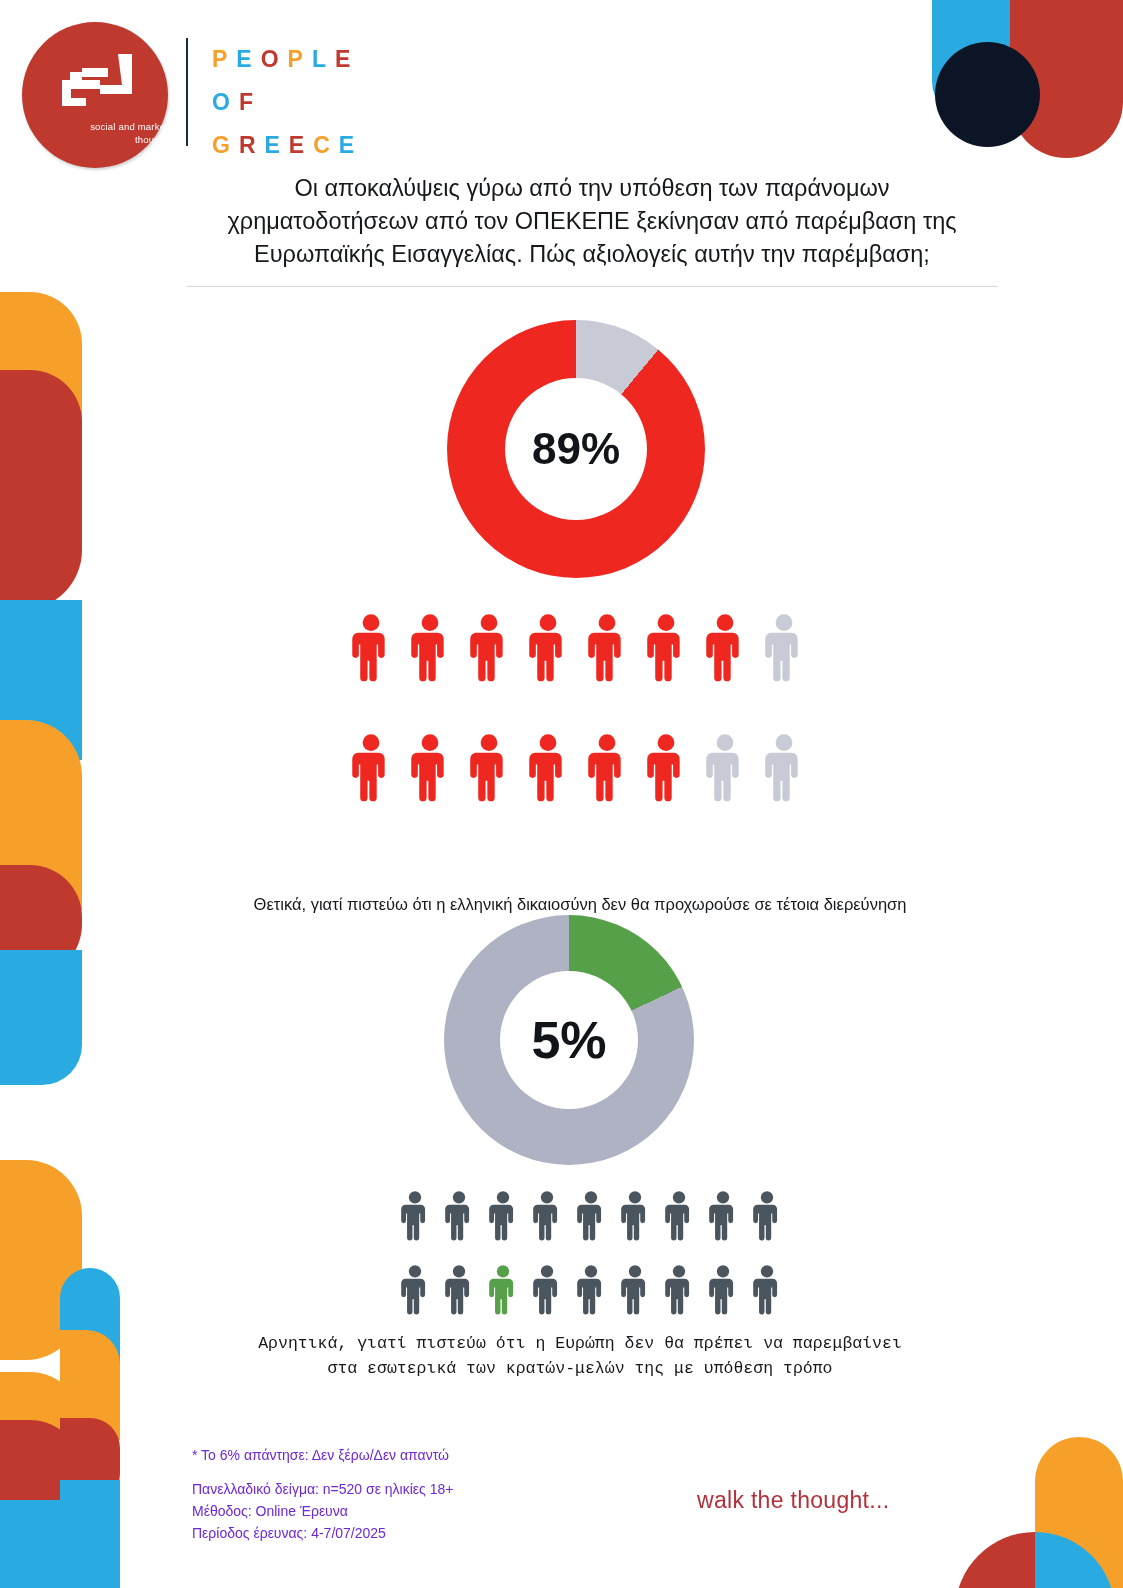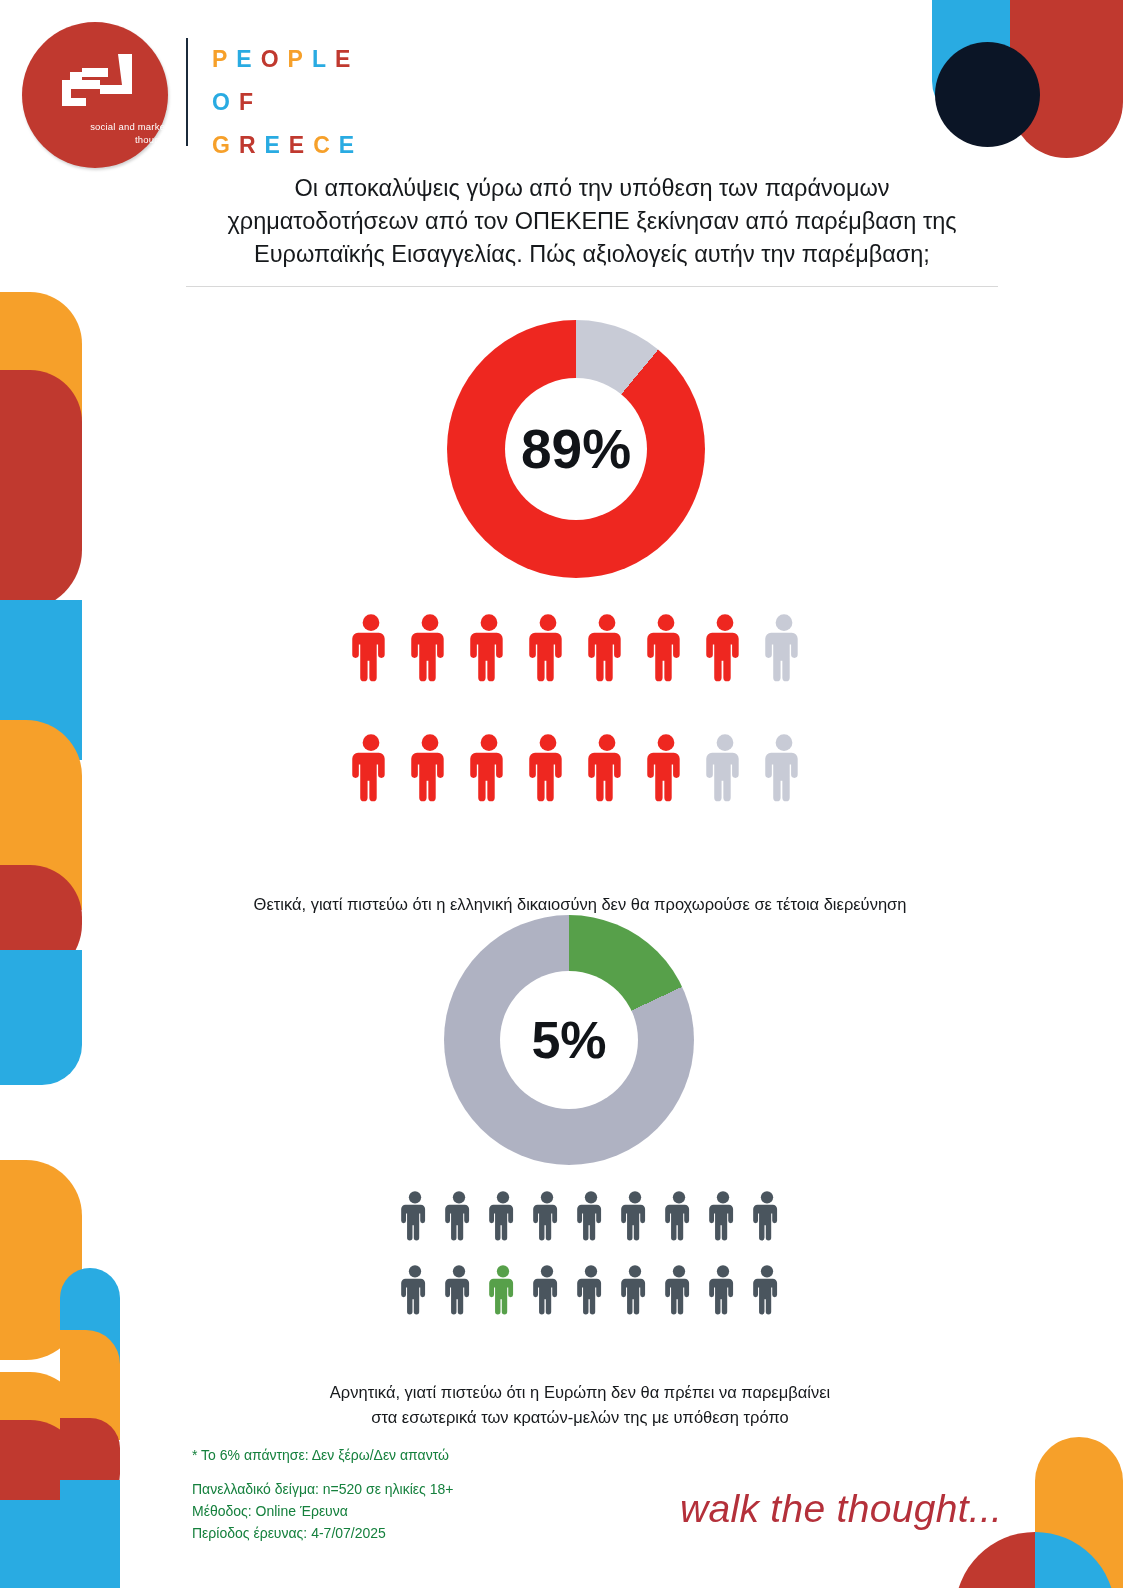--- a/index.html
+++ b/index.html
@@ -95,47 +95,47 @@
 
   
   .donut { position: absolute; border-radius: 50%; }
   .donut .hole {
     position: absolute; border-radius: 50%; background: #ffffff;
     display: flex; align-items: center; justify-content: center;
     font-weight: bold; color: #111418;
   }
 
   .donut1 { left: 447px; top: 320px; width: 258px; height: 258px; }
-  .donut1 .hole { left: 58px; top: 58px; width: 142px; height: 142px; font-size: 55px; }
+  .donut1 .hole { left: 58px; top: 58px; width: 142px; height: 142px; font-size: 44px; }
 
   .donut2 { left: 444px; top: 915px; width: 250px; height: 250px; }
   .donut2 .hole { left: 56px; top: 56px; width: 138px; height: 138px; font-size: 52px; }
 
   .people-row { position: absolute; display: flex; }
   .person { display: block; }
 
   .caption {
     position: absolute; text-align: center;
     font-size: 16.5px; line-height: 25px; color: #16191c;
   }
   .cap1 { left: 110px; top: 892px; width: 940px; }
-  .cap2 { left: 210px; top: 1380px; width: 740px; }
+  .cap2 { left: 210px; top: 1331px; width: 740px; font-family: Liberation Mono, monospace; }
 
   
   .foot {
     position: absolute; left: 192px;
-    font-size: 14px; color: #15803d; line-height: 22px;
+    font-size: 14px; color: #6d28d9; line-height: 22px;
   }
   .foot-note { top: 1444px; }
   .foot-sample { top: 1478px; }
   .foot-period { top: 1522px; }
 
   .tagline {
-    position: absolute; left: 680px; top: 1487px;
-    font-size: 39px; color: #B4303A; letter-spacing: .3px; font-style: italic;
+    position: absolute; left: 697px; top: 1487px;
+    font-size: 23px; color: #B4303A; letter-spacing: .3px;
   }
 </style>
 </head>
 <body>
 
 <div id="page">
 
   <div class="deco lcol" style="top:0;left:0;width:120px;height:1588px;">
     <div style="position:absolute;left:0;top:292px;width:82px;height:135px;background:#F6A02A;border-top-right-radius:52px;border-top-left-radius:0;"></div>
     <div style="position:absolute;left:0;top:370px;width:82px;height:240px;background:#C0392F;border-top-right-radius:52px;border-bottom-right-radius:60px;"></div>

